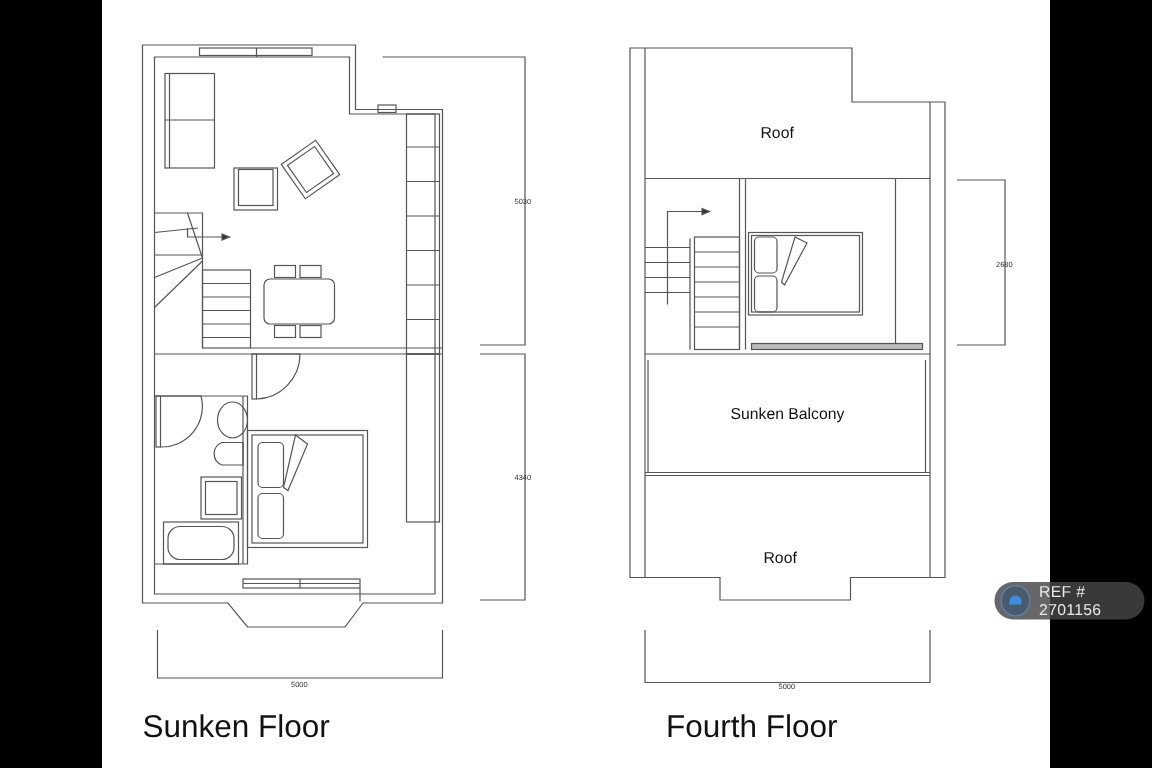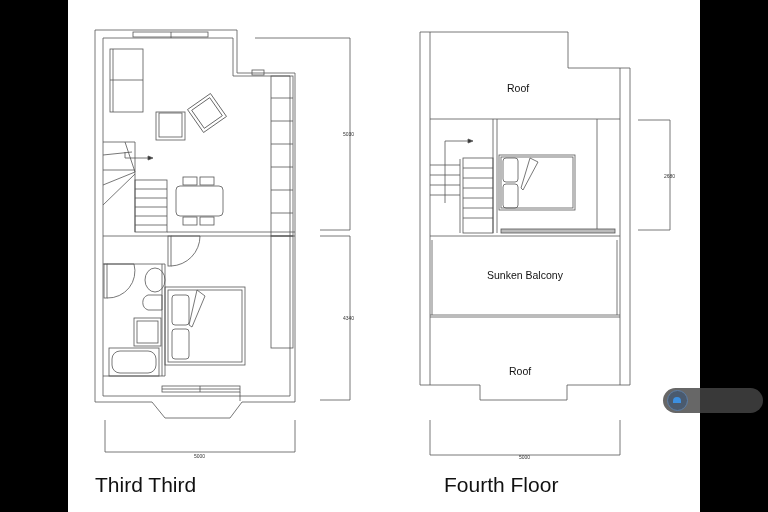--- a/index.html
+++ b/index.html
@@ -175,18 +175,19 @@
     <text class="dim-label" x="343" y="320">4340</text>
     <text class="dim-label" x="194" y="458">5000</text>
     <text class="dim-label" x="664" y="178">2680</text>
     <text class="dim-label" x="519" y="459">5000</text>
     <text class="room-label" x="507" y="92">Roof</text>
     <text class="room-label" x="487" y="279">Sunken Balcony</text>
     <text class="room-label" x="509" y="375">Roof</text>
   </g>
 </svg>
 
-<div class="floor-title" style="left:95px;">Third Third</div>
+<div class="floor-title" style="left:95px;">Sunken Floor</div>
 <div class="floor-title" style="left:444px;">Fourth Floor</div>
 
 <div class="ref-badge">
   <span class="ref-icon"></span>
+  <span class="ref-text">REF # 2701156</span>
 </div>
 
 </body></html>

